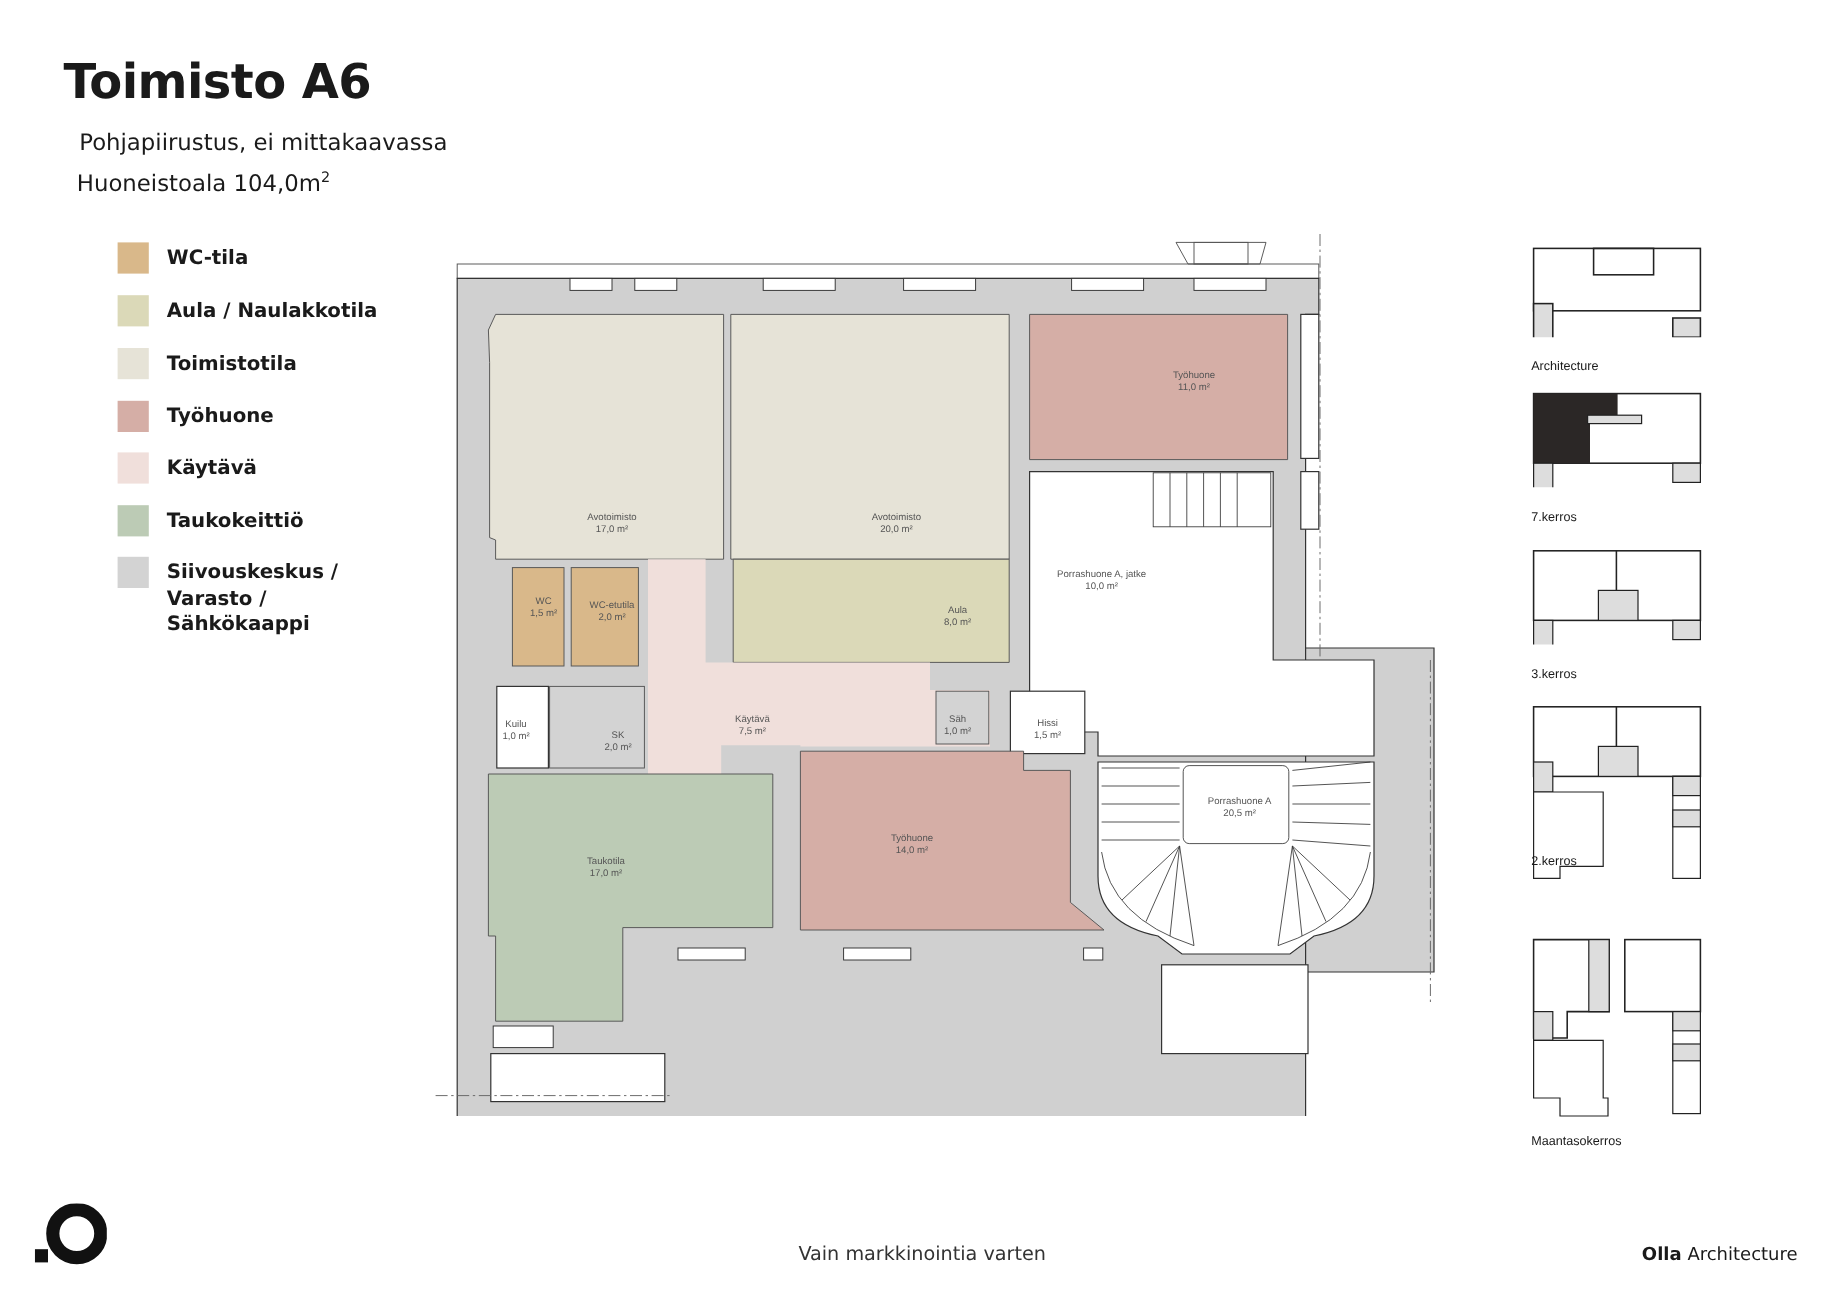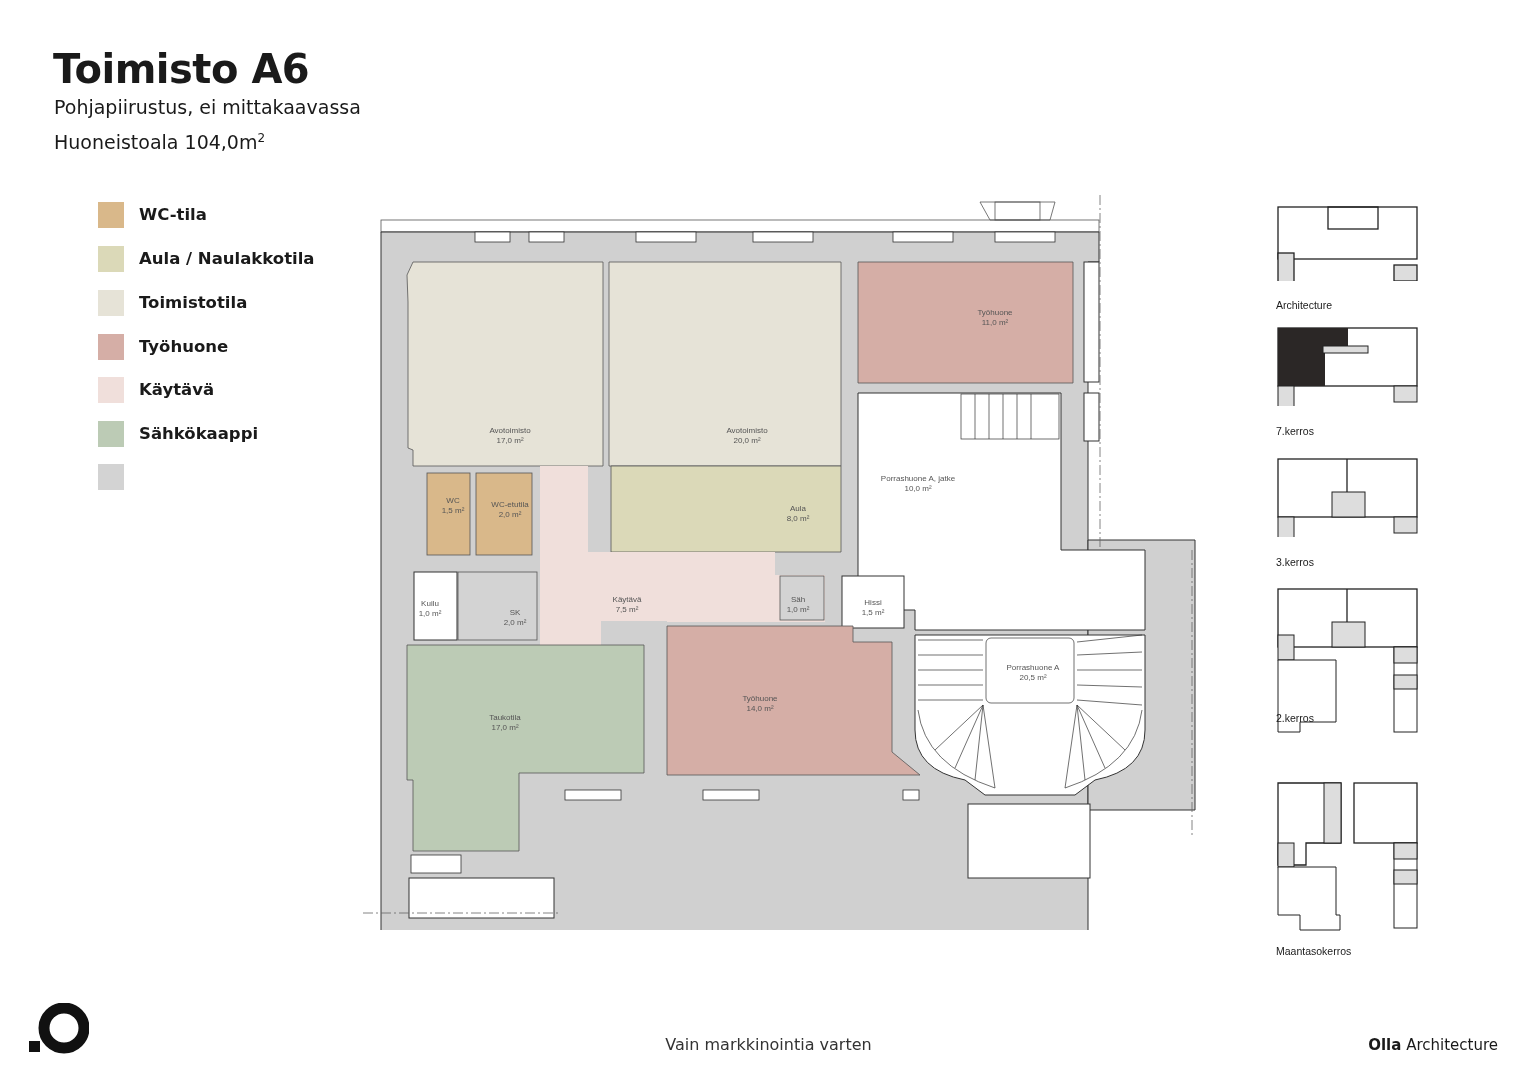--- a/index.html
+++ b/index.html
@@ -1,21 +1,21 @@
 <!DOCTYPE html>
 <html><head>
 <meta charset="utf-8">
 <style>
   html, body { margin: 0; padding: 0; background: #ffffff; }
   body { width: 1527px; height: 1080px; position: relative; overflow: hidden;
          font-family: "DejaVu Sans", sans-serif; color: #1a1a1a; }
   .title { position: absolute; left: 53px; top: 46px; font-size: 40px; font-weight: bold;
            letter-spacing: -0.5px; margin: 0; }
-  .subtitle { position: absolute; left: 54px; top: 96px; font-size: 19px; margin: 0; }
-  .area { position: absolute; left: 54px; top: 131px; font-size: 19px; margin: 0; }
+  .subtitle { position: absolute; left: 54px; top: 96px; font-size: 19px; margin: 12px; }
+  .area { position: absolute; left: 54px; top: 131px; font-size: 19px; margin: 10px; }
   .area sup { font-size: 12px; }
   .legend { position: absolute; left: 98px; top: 202px; width: 240px; }
   .legend-item { position: absolute; left: 0; display: flex; align-items: flex-start; font-weight: bold; }
   .swatch { width: 26px; height: 26px; flex: 0 0 26px; }
   .legend-label { margin-left: 15px; font-size: 16.5px; line-height: 21.5px; white-space: pre-line; margin-top: 2px; }
   .plan { position: absolute; left: 355px; top: 190px; }
   .thumbs { position: absolute; left: 1270px; top: 195px; width: 160px; }
   .thumb-label { position: absolute; left: 6px; font-size: 10.5px; font-family: "Liberation Sans", sans-serif; }
   .thumb-svg { position: absolute; left: 0; }
   .footer-logo { position: absolute; left: 29px; top: 1003px; }
@@ -48,24 +48,27 @@
   <div class="legend-item" style="top:132px">
     <div class="swatch" style="background:#d5aea6"></div>
     <div class="legend-label">Työhuone</div>
   </div>
   <div class="legend-item" style="top:175px">
     <div class="swatch" style="background:#f0dfdb"></div>
     <div class="legend-label">Käytävä</div>
   </div>
   <div class="legend-item" style="top:219px">
     <div class="swatch" style="background:#bccbb5"></div>
-    <div class="legend-label">Sähkökaappi</div>
+    <div class="legend-label">Taukokeittiö</div>
   </div>
   <div class="legend-item" style="top:262px">
     <div class="swatch" style="background:#d3d3d3"></div>
+    <div class="legend-label">Siivouskeskus /
+Varasto /
+Sähkökaappi</div>
   </div>
 </div>
 
 <svg class="plan" width="850" height="740" viewBox="0 0 850 740">
   <defs>
     <pattern id="hatch" patternUnits="userSpaceOnUse" width="6" height="6" patternTransform="rotate(45)">
       <rect width="6" height="6" fill="#fff"></rect>
       <line x1="0" y1="0" x2="0" y2="6" stroke="#999" stroke-width="1"></line>
     </pattern>
   </defs>

